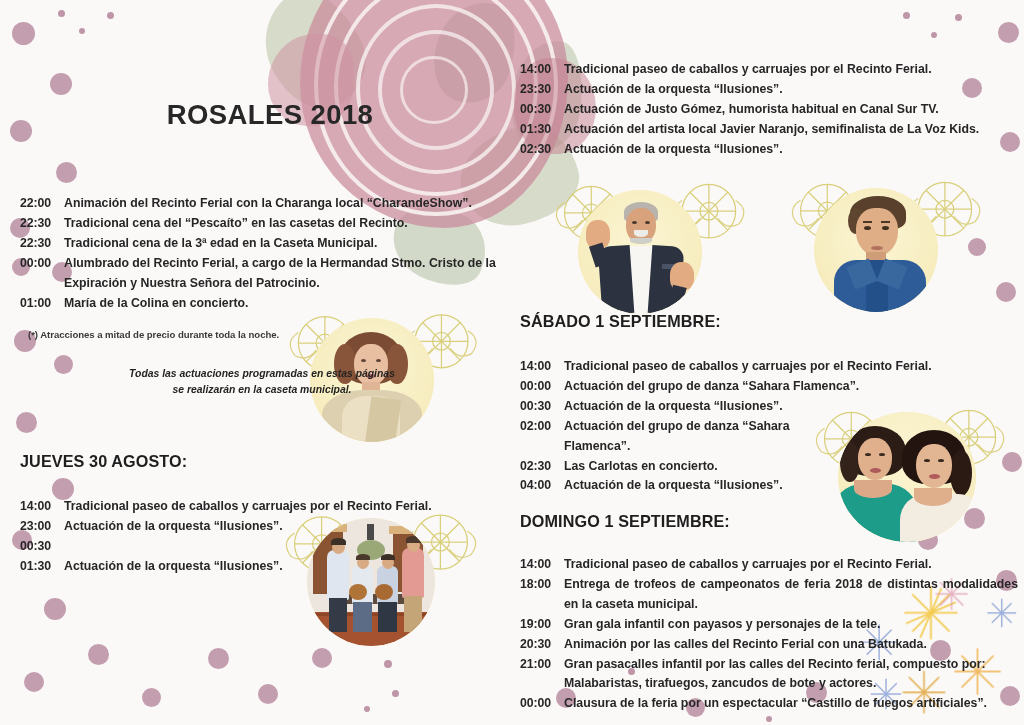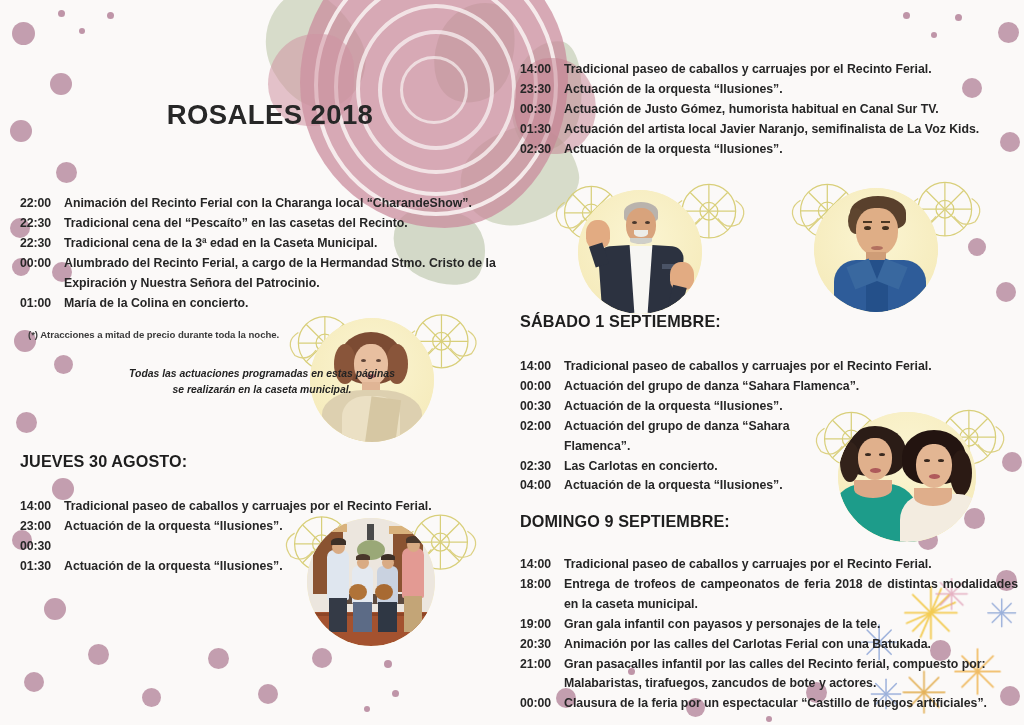--- a/index.html
+++ b/index.html
@@ -583,37 +583,37 @@
             <span class="d">Las Carlotas en concierto.</span>
           </li>
           <li class="ev">
             <span class="t">04:00</span>
             <span class="d">Actuación de la orquesta “Ilusiones”.</span>
           </li>
         </ul>
       </div>
 
       <div style="position:absolute;left:2px;top:512px;width:498px;">
-        <h2 class="day">DOMINGO 9 SEPTIEMBRE:</h2>
+        <h2 class="day">DOMINGO 1 SEPTIEMBRE:</h2>
         <ul class="events" style="margin-top:24px;">
           <li class="ev">
             <span class="t">14:00</span>
             <span class="d">Tradicional paseo de caballos y carruajes por el Recinto Ferial.</span>
           </li>
           <li class="ev just">
             <span class="t">18:00</span>
             <span class="d">Entrega de trofeos de campeonatos de feria 2018 de distintas modalidades en la caseta municipal.</span>
           </li>
           <li class="ev">
             <span class="t">19:00</span>
             <span class="d">Gran gala infantil con payasos y personajes de la tele.</span>
           </li>
           <li class="ev">
             <span class="t">20:30</span>
-            <span class="d">Animación por las calles del Carlotas Ferial con una Batukada.</span>
+            <span class="d">Animación por las calles del Recinto Ferial con una Batukada.</span>
           </li>
           <li class="ev">
             <span class="t">21:00</span>
             <span class="d">Gran pasacalles infantil por las calles del Recinto ferial, compuesto por: Malabaristas, tirafuegos, zancudos de bote y actores.</span>
           </li>
           <li class="ev">
             <span class="t">00:00</span>
             <span class="d">Clausura de la feria por un espectacular “Castillo de fuegos artificiales”.</span>
           </li>
         </ul>

